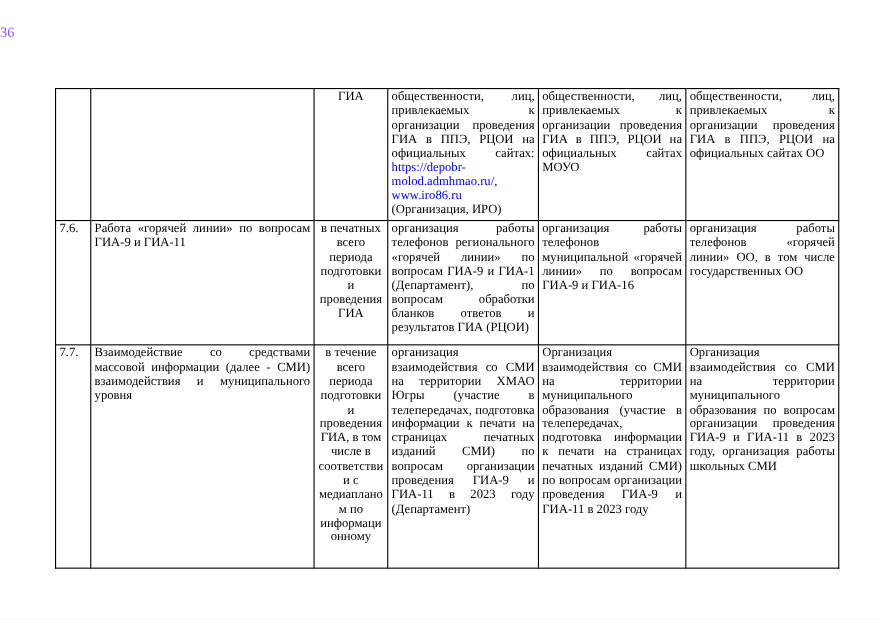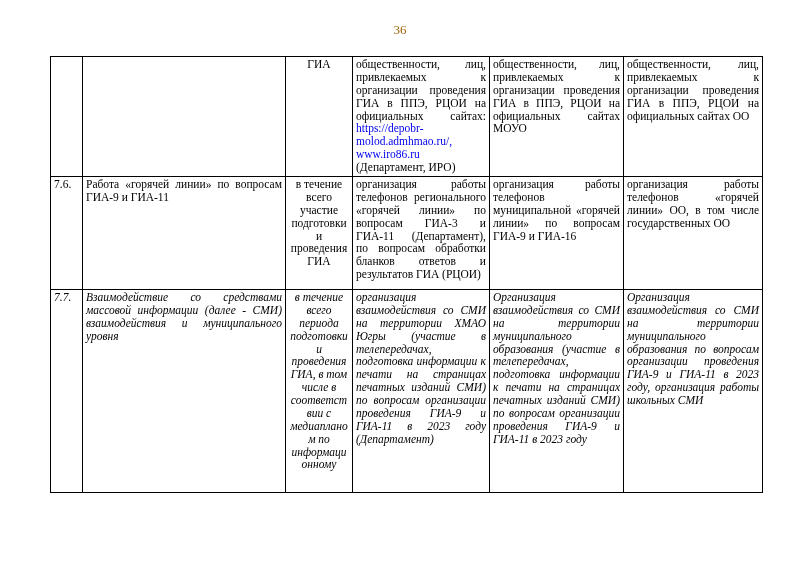--- a/index.html
+++ b/index.html
@@ -16,48 +16,47 @@
     box-sizing: border-box;
     outline: 1px solid #d9d9d9;
     overflow: hidden;
     color: #000000;
   }
   .page-number {
     position: absolute;
     top: 22px;
     left: 0;
     width: 100%;
-    text-align: center;
     font-size: 13px;
-    color: #a16207;
+    color: #8b5cf6;
   }
   table.doc-table {
     position: absolute;
     left: 50px;
-    top: 56px;
+    top: 80px;
     width: 712px;
     border-collapse: collapse;
     table-layout: fixed;
     font-size: 11.5px;
     line-height: 1.12;
   }
   table.doc-table td {
     border: 1px solid #000000;
     vertical-align: top;
     padding: 1px 3px 2px 3px;
     box-sizing: border-box;
     overflow: hidden;
   }
   td.col-num      { text-align: left;   padding-left: 2px; padding-right: 1px; }
   td.col-activity { text-align: justify; }
   td.col-timing   { text-align: center; overflow-wrap: break-word; word-wrap: break-word; }
   td.col-body     { text-align: justify; overflow-wrap: break-word; word-wrap: break-word; }
   tr.row-cont  { height: 120px; }
   tr.row-76    { height: 113px; }
-  tr.row-77    { height: 203px; font-style: italic; }
+  tr.row-77    { height: 203px; }
   a.doc-link {
     color: #0000EE;
     cursor: pointer;
     overflow-wrap: break-word;
     word-wrap: break-word;
   }
 </style>
 </head>
 <body>
 
@@ -77,31 +76,31 @@
 
     <tbody>
         <tr class="row-cont">
       <td class="col-num"></td>
       <td class="col-activity"></td>
       <td class="col-timing">ГИА</td>
       <td class="col-body">
         <span>общественности, лиц, привлекаемых к организации проведения ГИА в ППЭ, РЦОИ на официальных сайтах: </span>
         <a class="doc-link">https://depobr-molod.admhmao.ru/,</a>
         <a class="doc-link">www.iro86.ru</a>
-        <span>(Департамент, ИРО)</span>
+        <span>(Организация, ИРО)</span>
       </td>
       <td class="col-body">общественности, лиц, привлекаемых к организации проведения ГИА в ППЭ, РЦОИ на официальных сайтах МОУО</td>
       <td class="col-body">общественности, лиц, привлекаемых к организации проведения ГИА в ППЭ, РЦОИ на официальных сайтах ОО</td>
     </tr>
 
     <tr class="row-76">
       <td class="col-num">7.6.</td>
       <td class="col-activity">Работа «горячей линии» по вопросам ГИА-9 и ГИА-11</td>
-      <td class="col-timing">в течение всего участие подготовки и проведения ГИА</td>
-      <td class="col-body">организация работы телефонов регионального «горячей линии» по вопросам ГИА-3 и ГИА-11 (Департамент), по вопросам обработки бланков ответов и результатов ГИА (РЦОИ)</td>
+      <td class="col-timing">в печатных всего периода подготовки и проведения ГИА</td>
+      <td class="col-body">организация работы телефонов регионального «горячей линии» по вопросам ГИА-9 и ГИА-1 (Департамент), по вопросам обработки бланков ответов и результатов ГИА (РЦОИ)</td>
       <td class="col-body">организация работы телефонов муниципальной «горячей линии» по вопросам ГИА-9 и ГИА-16</td>
       <td class="col-body">организация работы телефонов «горячей линии» ОО, в том числе государственных ОО</td>
     </tr>
 
     <tr class="row-77">
       <td class="col-num">7.7.</td>
       <td class="col-activity">Взаимодействие со средствами массовой информации (далее - СМИ) взаимодействия и муниципального уровня</td>
       <td class="col-timing">в течение всего периода подготовки и проведения ГИА, в том числе в соответствии с медиапланом по информационному</td>
       <td class="col-body">организация взаимодействия со СМИ на территории ХМАО Югры (участие в телепередачах, подготовка информации к печати на страницах печатных изданий СМИ) по вопросам организации проведения ГИА-9 и ГИА-11 в 2023 году (Департамент)</td>
       <td class="col-body">Организация взаимодействия со СМИ на территории муниципального образования (участие в телепередачах, подготовка информации к печати на страницах печатных изданий СМИ) по вопросам организации проведения ГИА-9 и ГИА-11 в 2023 году</td>

